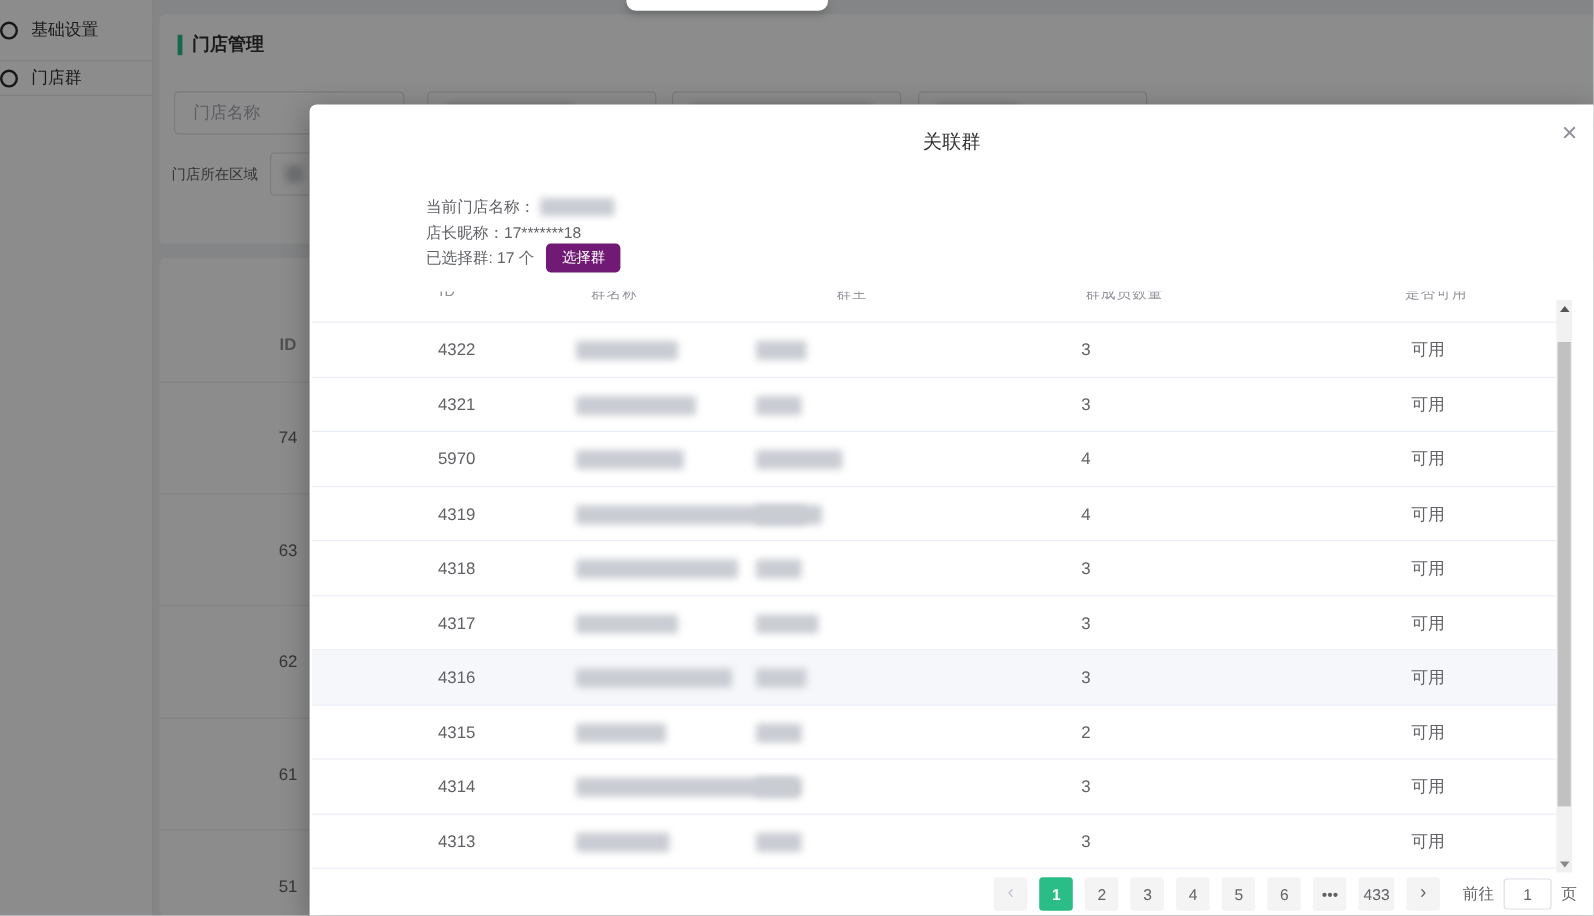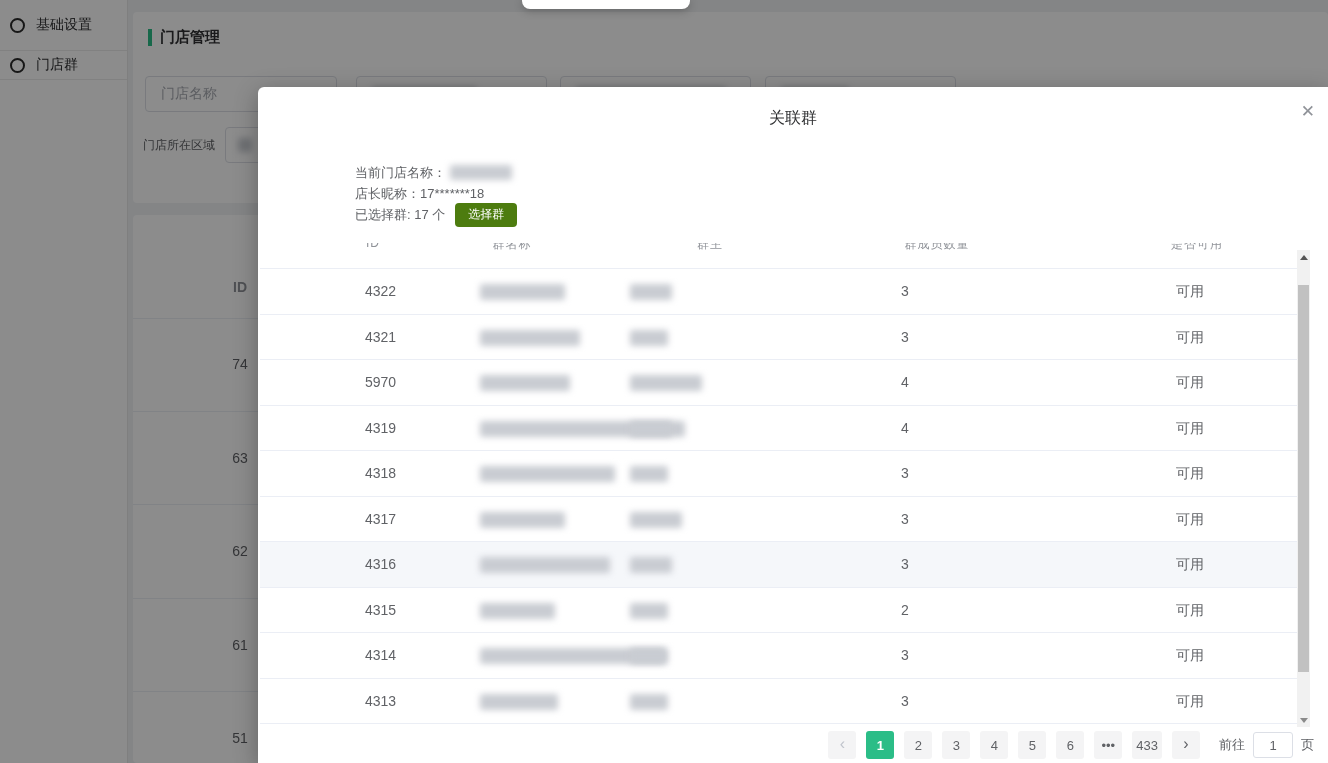--- a/index.html
+++ b/index.html
@@ -1,20 +1,20 @@
 <!DOCTYPE html>
 <html><head>
 <meta charset="utf-8">
 <style>
   html,body{margin:0;padding:0;width:1328px;height:763px;overflow:hidden;
     font-family:"Liberation Sans","DejaVu Sans",sans-serif;background:#f0f2f5;}
   
   .backpage{position:absolute;inset:0;z-index:1;}
   .sidebar{position:absolute;left:0;top:0;width:127px;height:763px;background:#fff;border-right:1px solid #e8e8e8;}
-  .side-item{display:flex;align-items:center;gap:11px;padding-left:10px;border-bottom:1px solid #ececec;cursor:pointer;}
+  .side-item{display:flex;align-items:center;gap:11px;border-bottom:1px solid #ececec;cursor:pointer;}
   .side-item:nth-child(1){height:50px;}
   .side-item:nth-child(2){height:28px;}
   .ring-icon{width:11px;height:11px;border:2px solid #2b2b2b;border-radius:50%;flex:0 0 auto;}
   .side-label{font-size:14px;color:#303133;}
   .main{position:absolute;left:133px;top:0;right:0;bottom:0;}
   .card{position:absolute;left:0;right:0;background:#fff;border-radius:4px;}
   .card1{top:12px;height:191px;}
   .card2{top:215px;height:548px;}
   .page-title{position:absolute;left:15px;top:16px;display:flex;align-items:center;gap:8px;}
   .title-bar{width:4px;height:17px;background:#2bbd87;}
@@ -39,21 +39,21 @@
   .toast{position:absolute;left:522px;top:0;width:168px;height:9px;background:#fff;border-radius:0 0 8px 8px;
     box-shadow:0 2px 8px rgba(0,0,0,.25);z-index:4;}
   
   .modal{position:absolute;left:258px;top:87px;width:1070px;height:676px;background:#fff;border-radius:6px 0 0 0;
     box-shadow:0 6px 24px rgba(0,0,0,.3);z-index:3;}
   .modal-close{position:absolute;top:16px;right:13px;font-size:17px;color:#909399;cursor:pointer;line-height:1;}
   .modal-title{position:absolute;top:21px;left:0;width:100%;text-align:center;font-size:16px;color:#303133;}
   .store-info{position:absolute;left:97px;top:75px;font-size:13px;color:#606266;line-height:21px;}
   .info-line{height:21px;display:flex;align-items:center;}
   .iblur{width:62px;height:15px;margin-left:4px;}
-  .select-btn{margin-left:10px;height:24px;padding:0 13px;background:#4d7c0f;color:#fff;border:none;border-radius:4px;
+  .select-btn{margin-left:10px;height:24px;padding:0 13px;background:#701a75;color:#fff;border:none;border-radius:4px;
     font-size:12px;cursor:pointer;font-family:inherit;}
   
   .mtable{position:absolute;left:2px;top:156px;width:1037px;}
   .mthead{position:relative;height:25px;border-bottom:1px solid #ebeef5;overflow:hidden;}
   .mth{position:absolute;top:-7px;font-size:12px;color:#909399;letter-spacing:1px;transform:translateX(-50%);white-space:nowrap;}
   .mrow{position:relative;height:45.5px;border-bottom:1px solid #ebeef5;box-sizing:border-box;font-size:14px;color:#606266;}
   .mrow.highlight{background:#f5f7fa;}
   .mcell-id{position:absolute;left:105px;top:0;line-height:45px;}
   .mblur-name{position:absolute;left:220px;top:15px;height:16px;}
   .mblur-owner{position:absolute;left:370px;top:15px;height:16px;}

